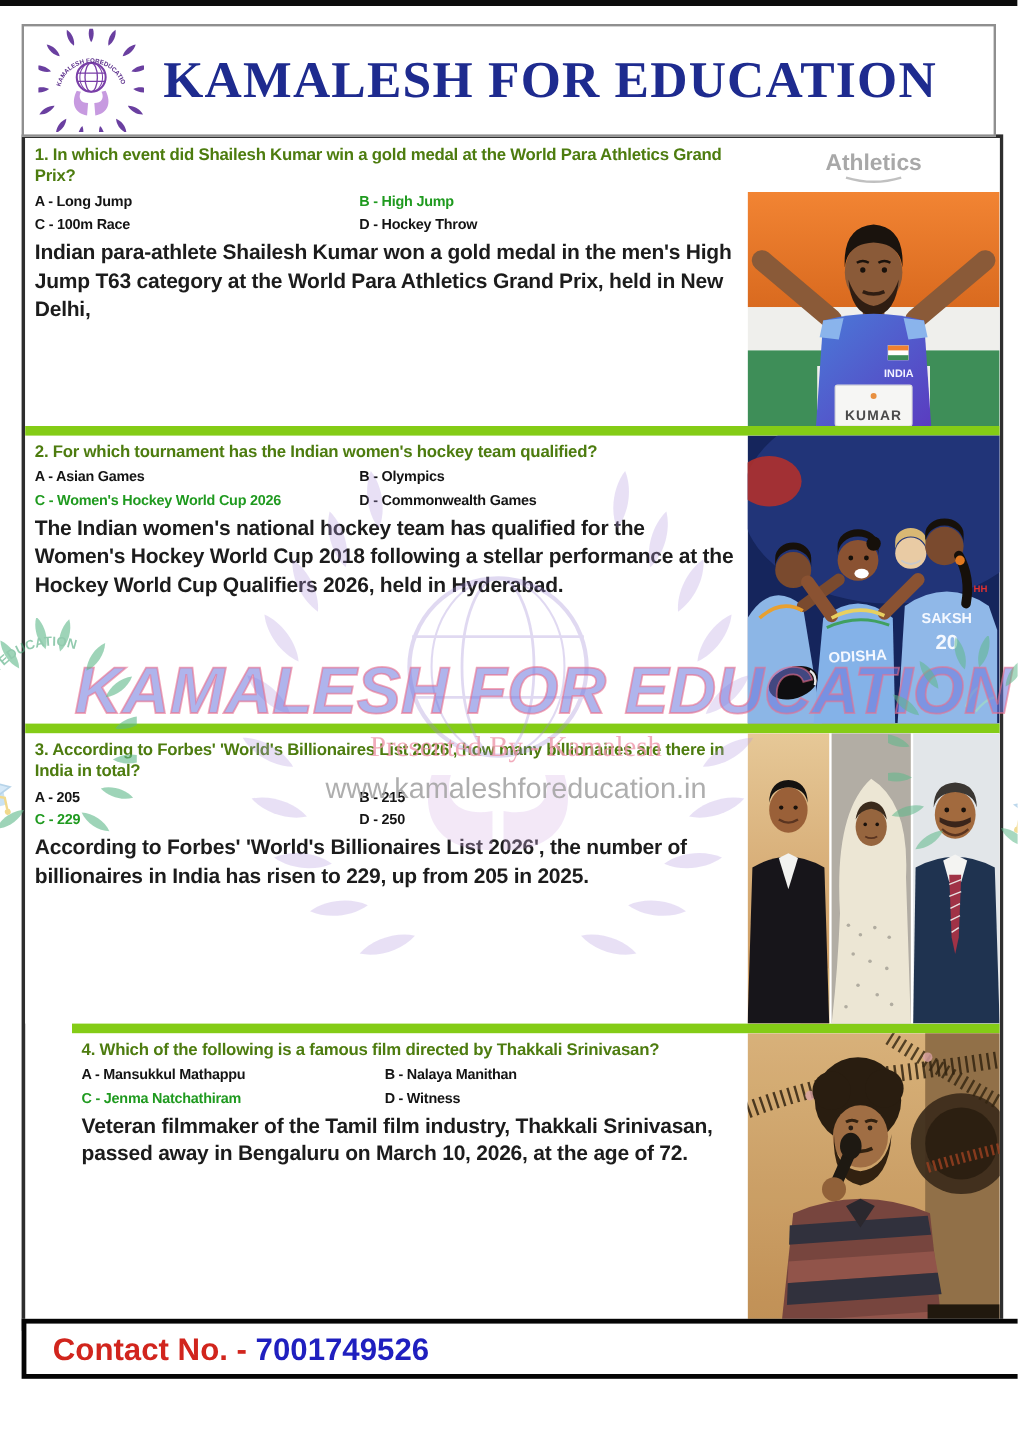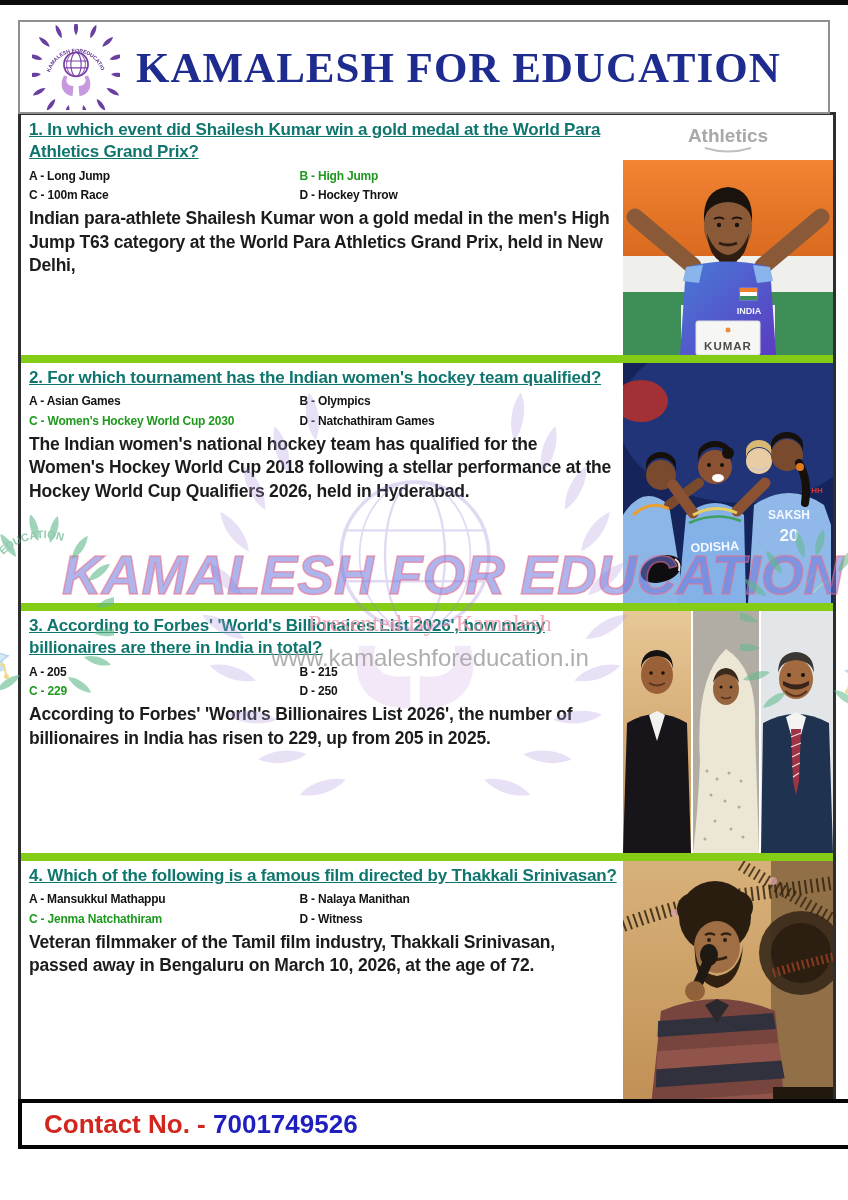--- a/index.html
+++ b/index.html
@@ -18,24 +18,24 @@
     font-family:"Liberation Serif",serif;font-weight:bold;color:#1e2b8f;
     font-size:43px;letter-spacing:1px;margin-left:16px;white-space:nowrap;
   }
   
   .content{
     position:absolute;left:18px;top:112px;width:812px;
     border:3px solid #2e2e2e;background:#fff;z-index:1;
   }
   .section{display:flex;background:#fff;}
   .section + .section{border-top:8px solid #84cc16;}
-  .s1{height:240px;} .s2{height:240px;} .s3{height:242px;} .s4{height:245px;}
+  .s1{height:240px;} .s2{height:240px;} .s3{height:242px;} .s4{height:245px;margin-left:39px;}
   .qtext{flex:1;padding:4px 6px 0 8px;min-width:0;}
   .qimg{flex:none;width:210px;font-size:0;}
-  .qtitle{color:#0f766e;font-weight:bold;font-size:17px;line-height:1.32;letter-spacing:-0.2px;text-decoration:underline;}
+  .qtitle{color:#4d7c0f;font-weight:bold;font-size:14px;line-height:1.32;letter-spacing:-0.2px;}
   .opts{display:grid;grid-template-columns:46% 54%;margin:3px 0 2px 0;}
   .opt{font-weight:bold;color:#141414;font-size:12px;line-height:1.6;letter-spacing:-0.2px;}
   .opt.correct{color:#1f9a1f;}
   .opts > .opt:nth-child(4){align-self:center;}
   .expl{font-weight:bold;color:#1c1c1c;font-size:17.5px;line-height:1.34;letter-spacing:-0.2px;}
   
   .footer{
     position:absolute;left:18px;top:1099px;width:806px;height:42px;
     border:4px solid #050505;background:#fff;display:flex;align-items:center;
     padding-left:22px;font-size:26px;font-weight:bold;z-index:2;
@@ -157,22 +157,22 @@
       </svg>
     </div>
   </div>
 
   <div class="section s2">
     <div class="qtext">
       <div class="qtitle">2. For which tournament has the Indian women's hockey team qualified?</div>
       <div class="opts">
         <div class="opt">A - Asian Games</div>
         <div class="opt">B - Olympics</div>
-        <div class="opt correct">C - Women's Hockey World Cup 2030</div>
-        <div class="opt">D - Natchathiram Games</div>
+        <div class="opt correct">C - Women's Hockey World Cup 2026</div>
+        <div class="opt">D - Commonwealth Games</div>
       </div>
       <div class="expl">The Indian women's national hockey team has qualified for the Women's Hockey World Cup 2018 following a stellar performance at the Hockey World Cup Qualifiers 2026, held in Hyderabad.</div>
     </div>
     <div class="qimg">
       <svg width="210" height="240" viewBox="0 0 210 240" preserveAspectRatio="none">
         <rect width="210" height="240" fill="#15255c"></rect>
         <ellipse cx="120" cy="55" rx="125" ry="85" fill="#2c4190" opacity="0.55"></ellipse>
         <ellipse cx="18" cy="38" rx="27" ry="21" fill="#b83028" opacity="0.85"></ellipse>
         <path d="M0,240 L0,152 Q20,120 46,142 L62,240 Z" fill="#8cb6e6"></path>
         <circle cx="38" cy="112" r="15" fill="#7a4a2e"></circle>

